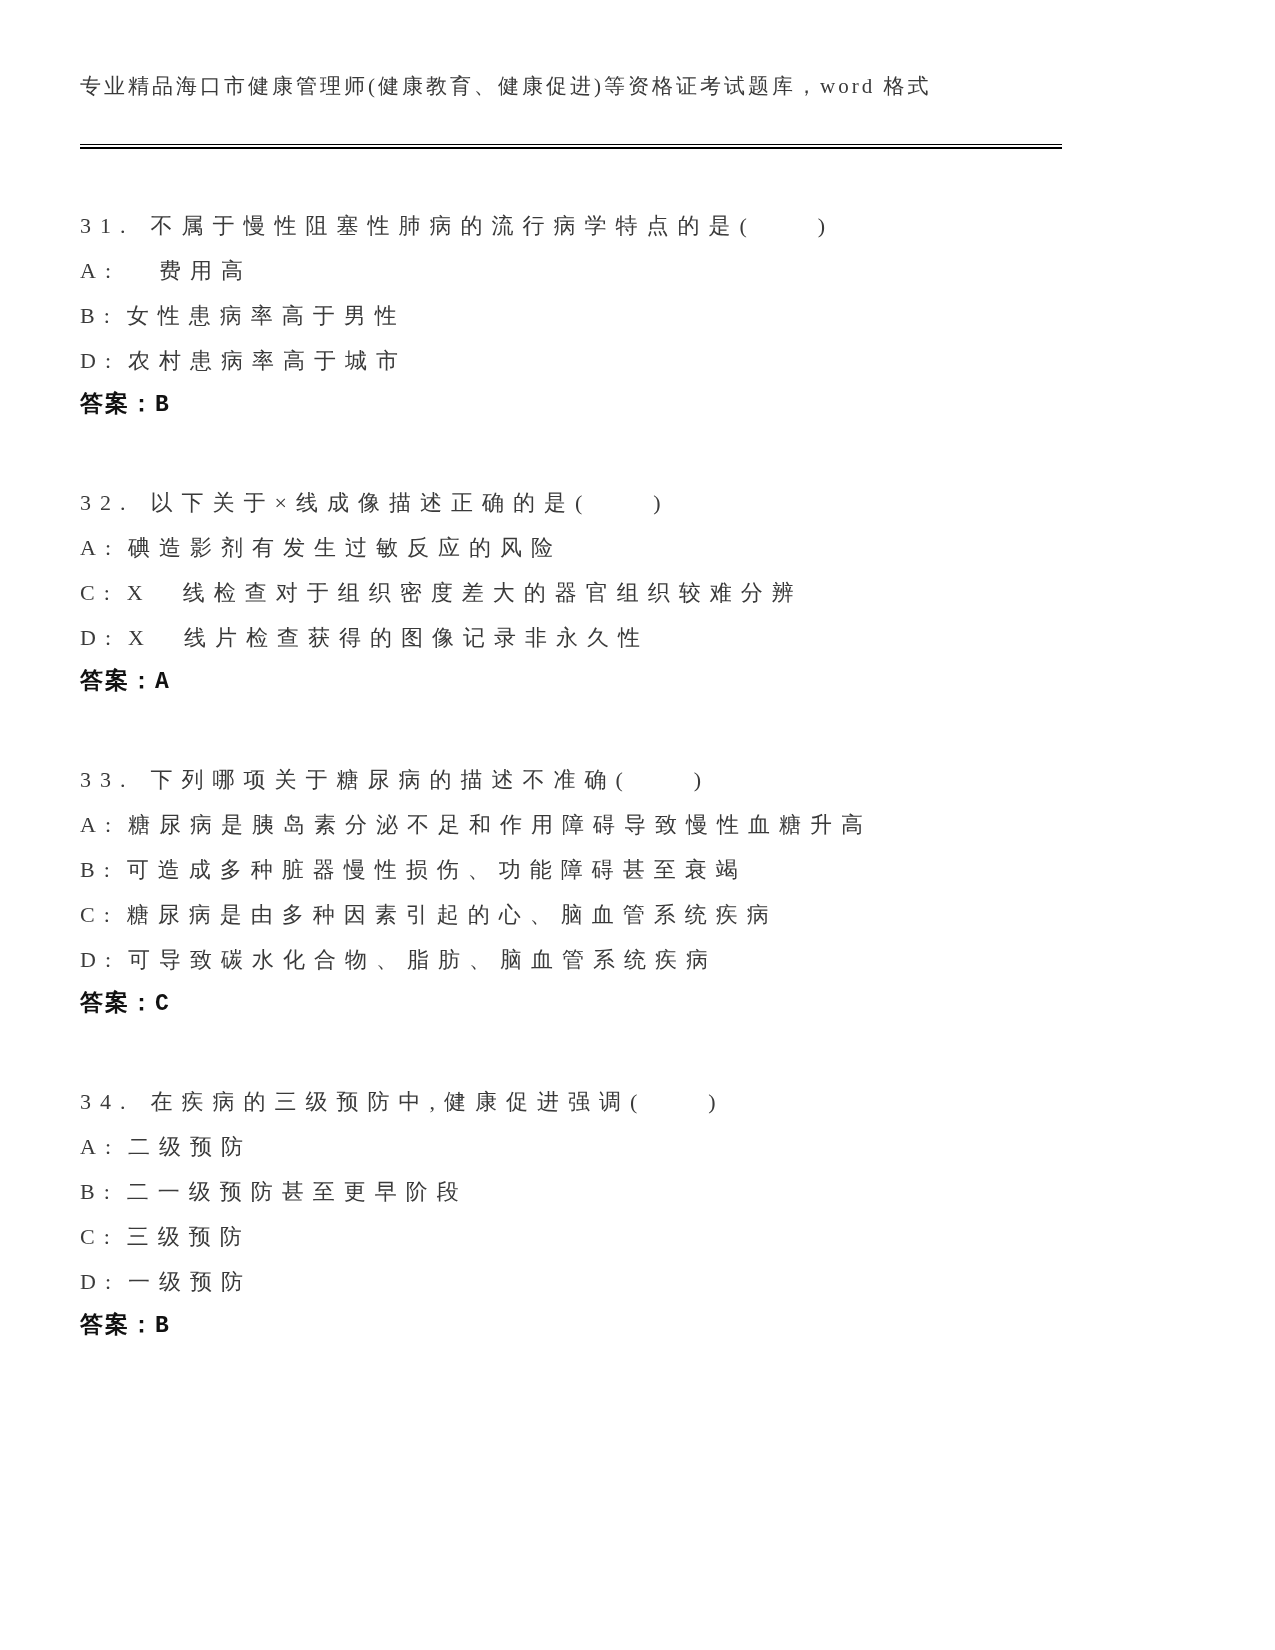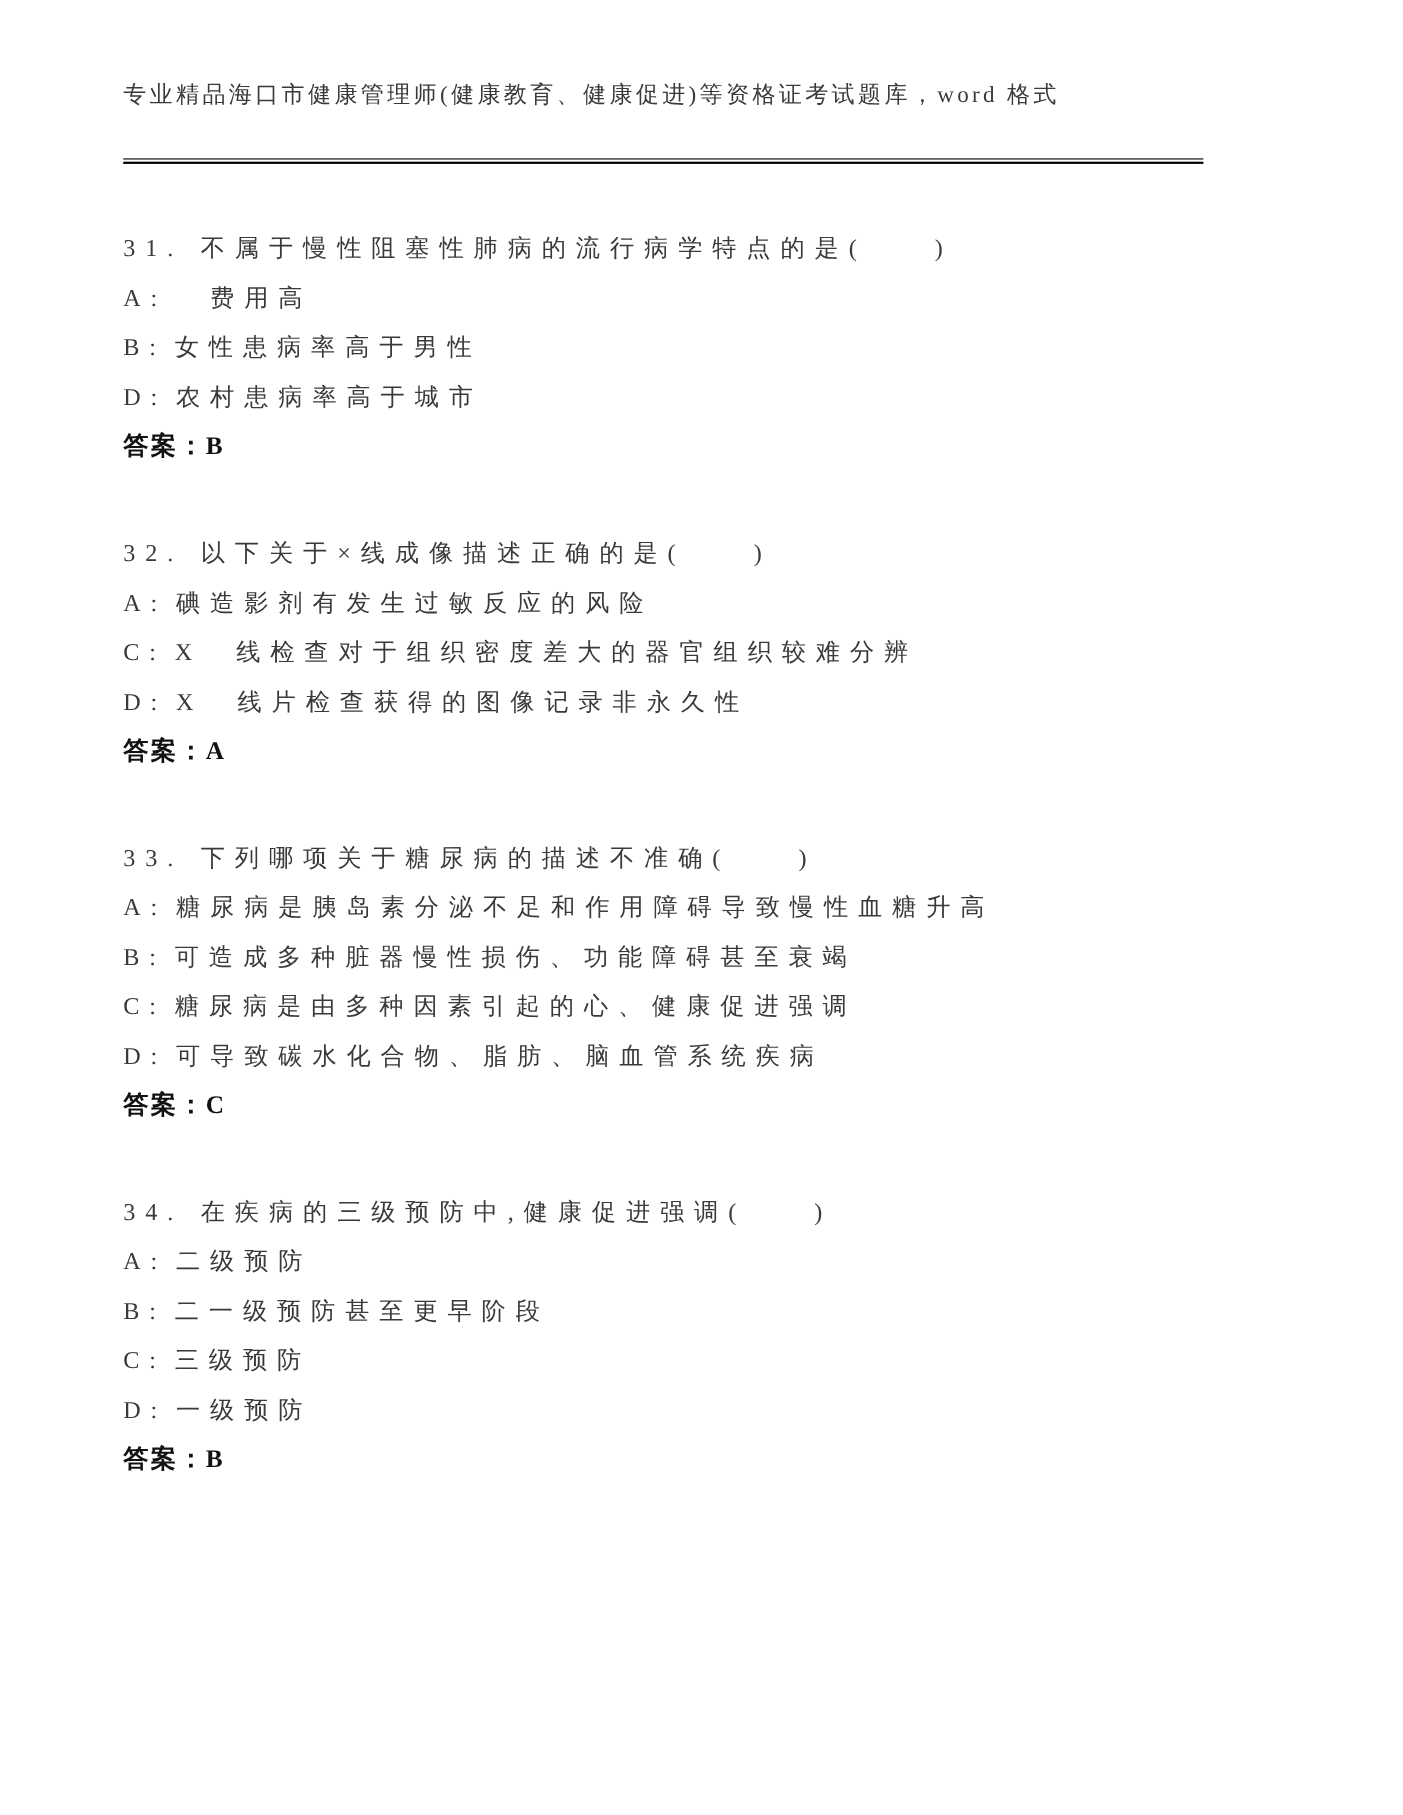--- a/index.html
+++ b/index.html
@@ -6,21 +6,21 @@
   body {
     width: 1275px;
     height: 1650px;
     background: #ffffff;
     position: relative;
     overflow: hidden;
     font-family: "Liberation Serif", "DejaVu Serif", serif;
     color: #3a3a3a;
   }
   .page {
-    margin-left: 112px;
+    margin-left: 80px;
     width: 982px;
   }
   .doc-header {
     padding-top: 67px;
     font-size: 21px;
     line-height: 38px;
     letter-spacing: 3px;
     color: #3a3a3a;
   }
   .header-rule {
@@ -38,21 +38,21 @@
   .question-block p {
     margin: 0;
     font-size: 22px;
     line-height: 45px;
     letter-spacing: 9px;
     white-space: pre-wrap;
   }
   .q-num    { margin-right: 16px; }
   .opt-label{ margin-right: 8px; }
   p.answer {
-    font-family: Liberation Serif, serif;
+    font-family: Liberation Mono, monospace;
     font-weight: 700;
     font-size: 23px;
     letter-spacing: 2px;
     color: #111111;
   }
 </style>
 </head>
 <body>
 
 <div class="page">
@@ -78,21 +78,21 @@
       <p class="option"><span class="opt-label">A:</span><span>碘造影剂有发生过敏反应的风险</span></p>
       <p class="option"><span class="opt-label">C:</span><span>X　线检查对于组织密度差大的器官组织较难分辨</span></p>
       <p class="option"><span class="opt-label">D:</span><span>X　线片检查获得的图像记录非永久性</span></p>
       <p class="answer"><span>答案：</span><span>A</span></p>
     </div>
 
     <div class="question-block">
       <p class="q-title"><span class="q-num">33.</span><span>下列哪项关于糖尿病的描述不准确(　　)</span></p>
       <p class="option"><span class="opt-label">A:</span><span>糖尿病是胰岛素分泌不足和作用障碍导致慢性血糖升高</span></p>
       <p class="option"><span class="opt-label">B:</span><span>可造成多种脏器慢性损伤、功能障碍甚至衰竭</span></p>
-      <p class="option"><span class="opt-label">C:</span><span>糖尿病是由多种因素引起的心、健康促进强调</span></p>
+      <p class="option"><span class="opt-label">C:</span><span>糖尿病是由多种因素引起的心、脑血管系统疾病</span></p>
       <p class="option"><span class="opt-label">D:</span><span>可导致碳水化合物、脂肪、脑血管系统疾病</span></p>
       <p class="answer"><span>答案：</span><span>C</span></p>
     </div>
 
     <div class="question-block">
       <p class="q-title"><span class="q-num">34.</span><span>在疾病的三级预防中,健康促进强调(　　)</span></p>
       <p class="option"><span class="opt-label">A:</span><span>二级预防</span></p>
       <p class="option"><span class="opt-label">B:</span><span>二一级预防甚至更早阶段</span></p>
       <p class="option"><span class="opt-label">C:</span><span>三级预防</span></p>
       <p class="option"><span class="opt-label">D:</span><span>一级预防</span></p>

